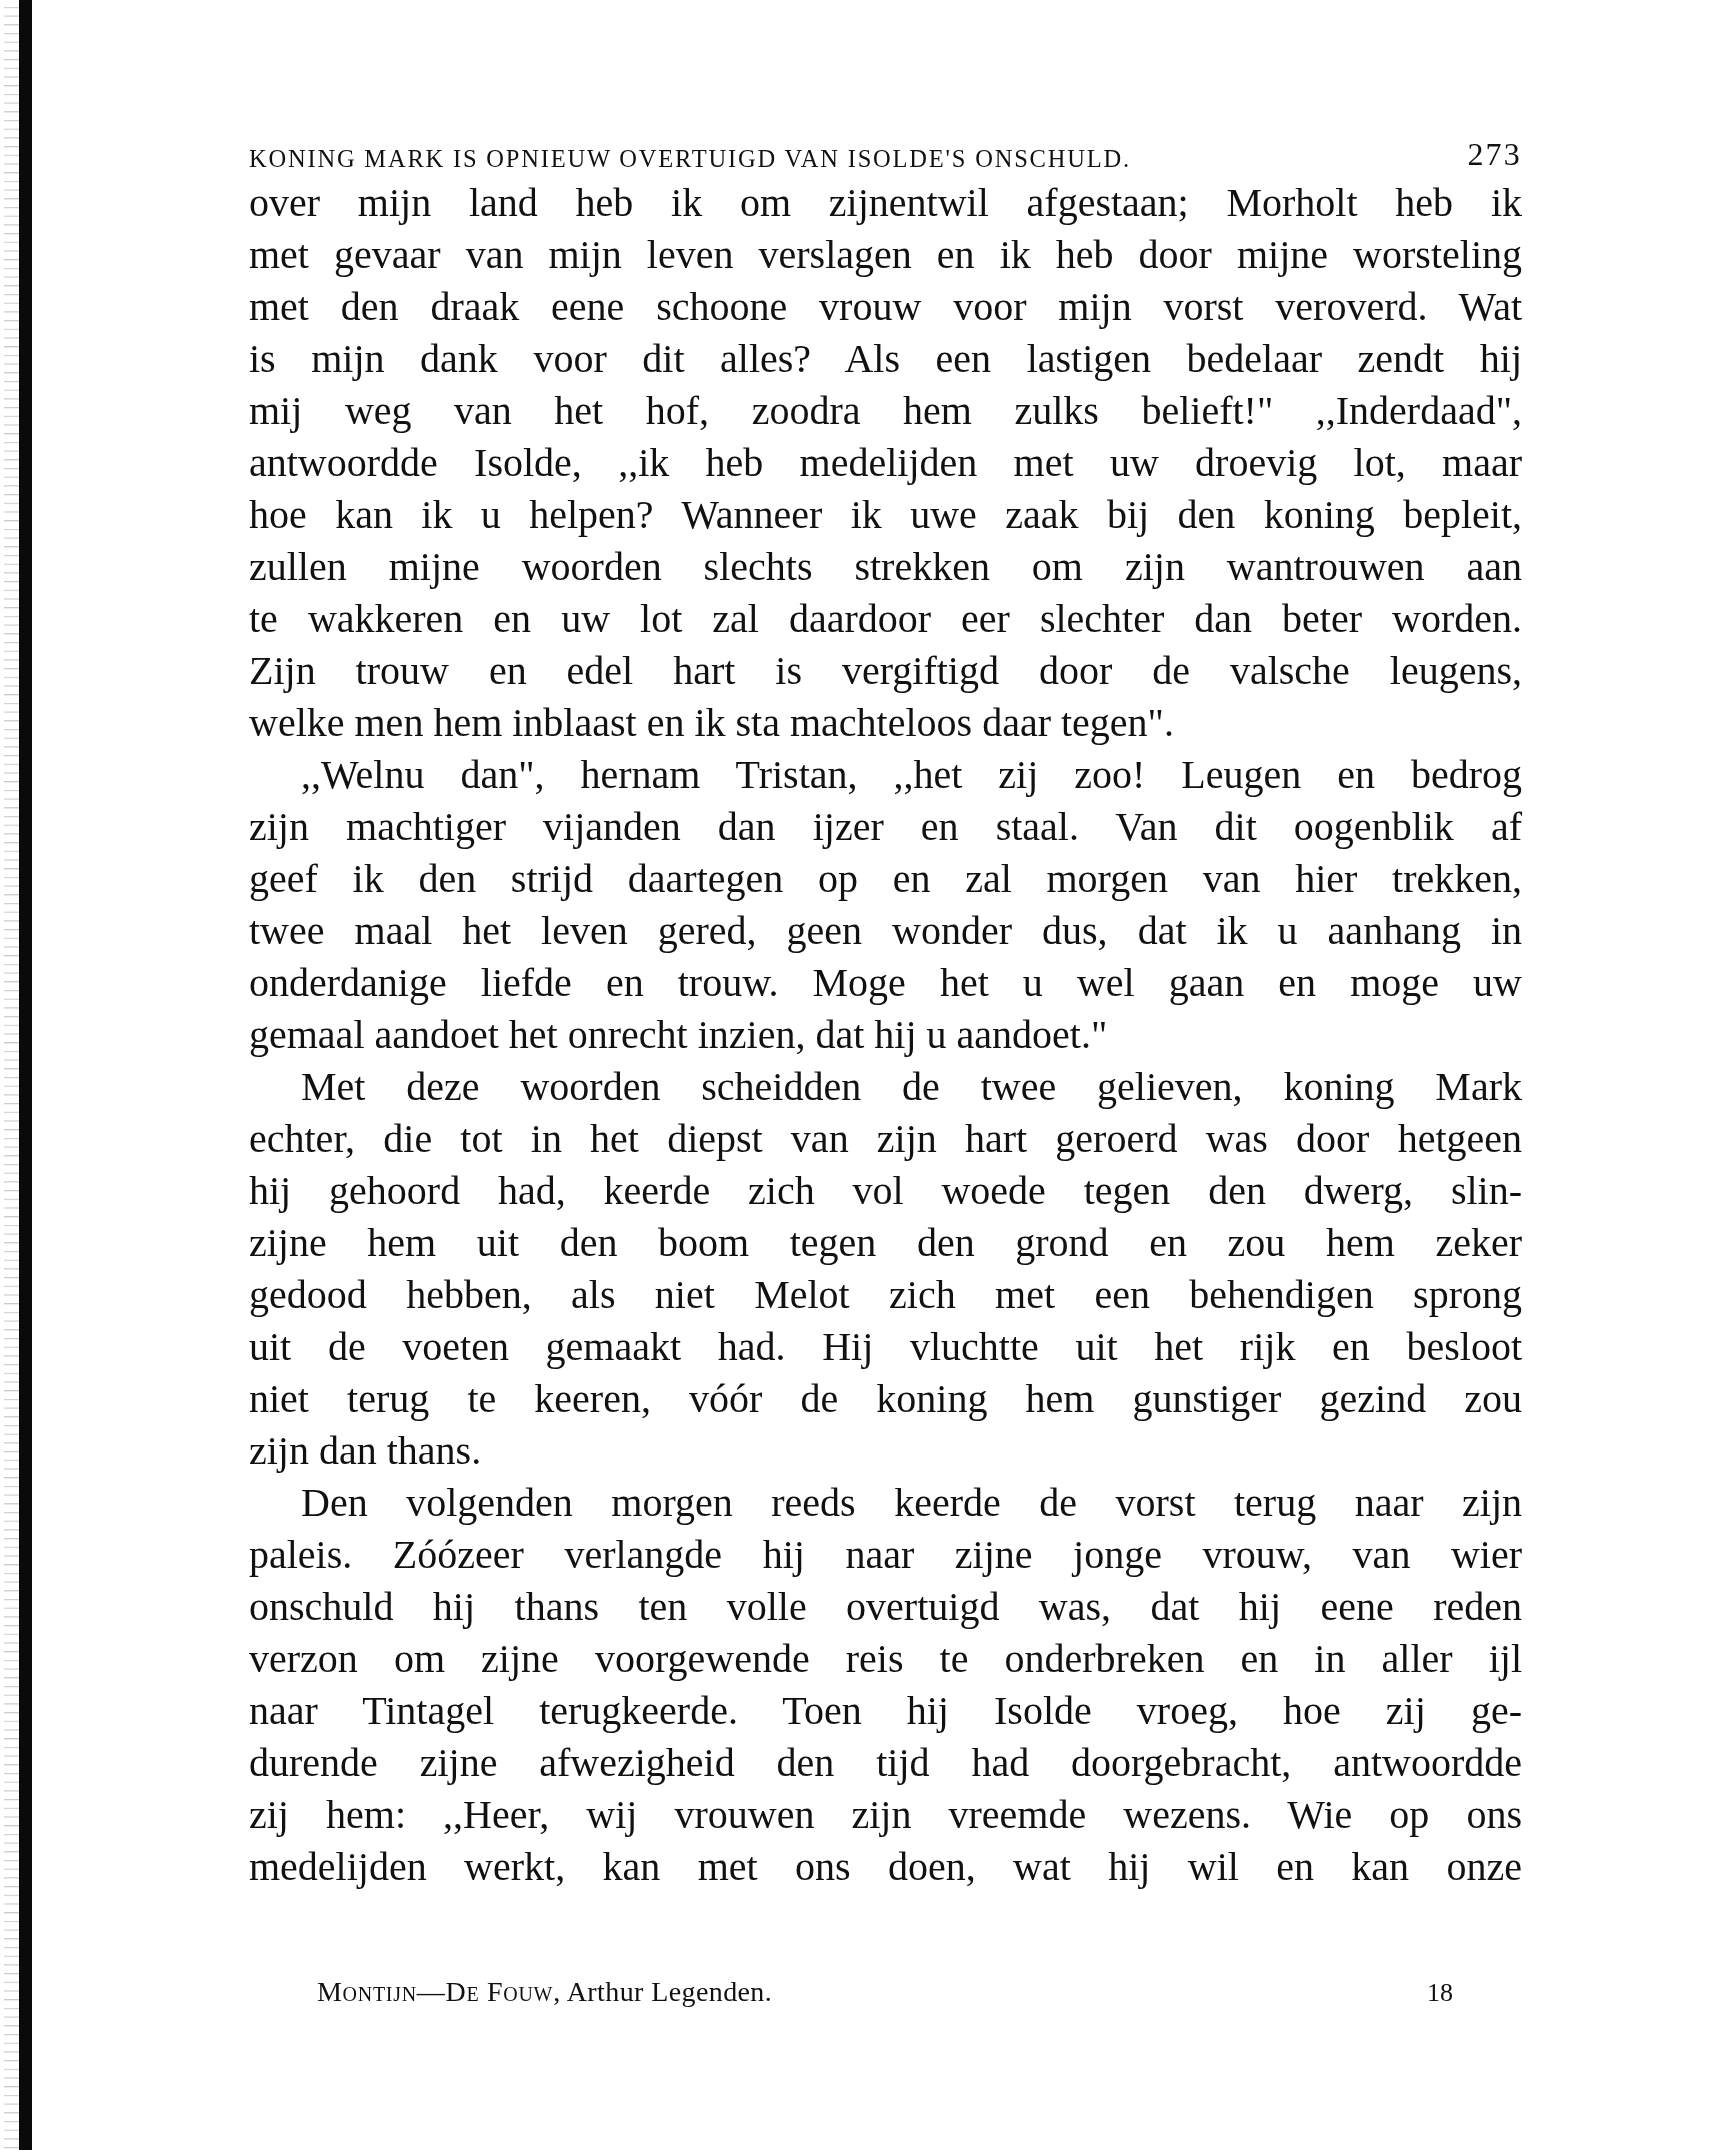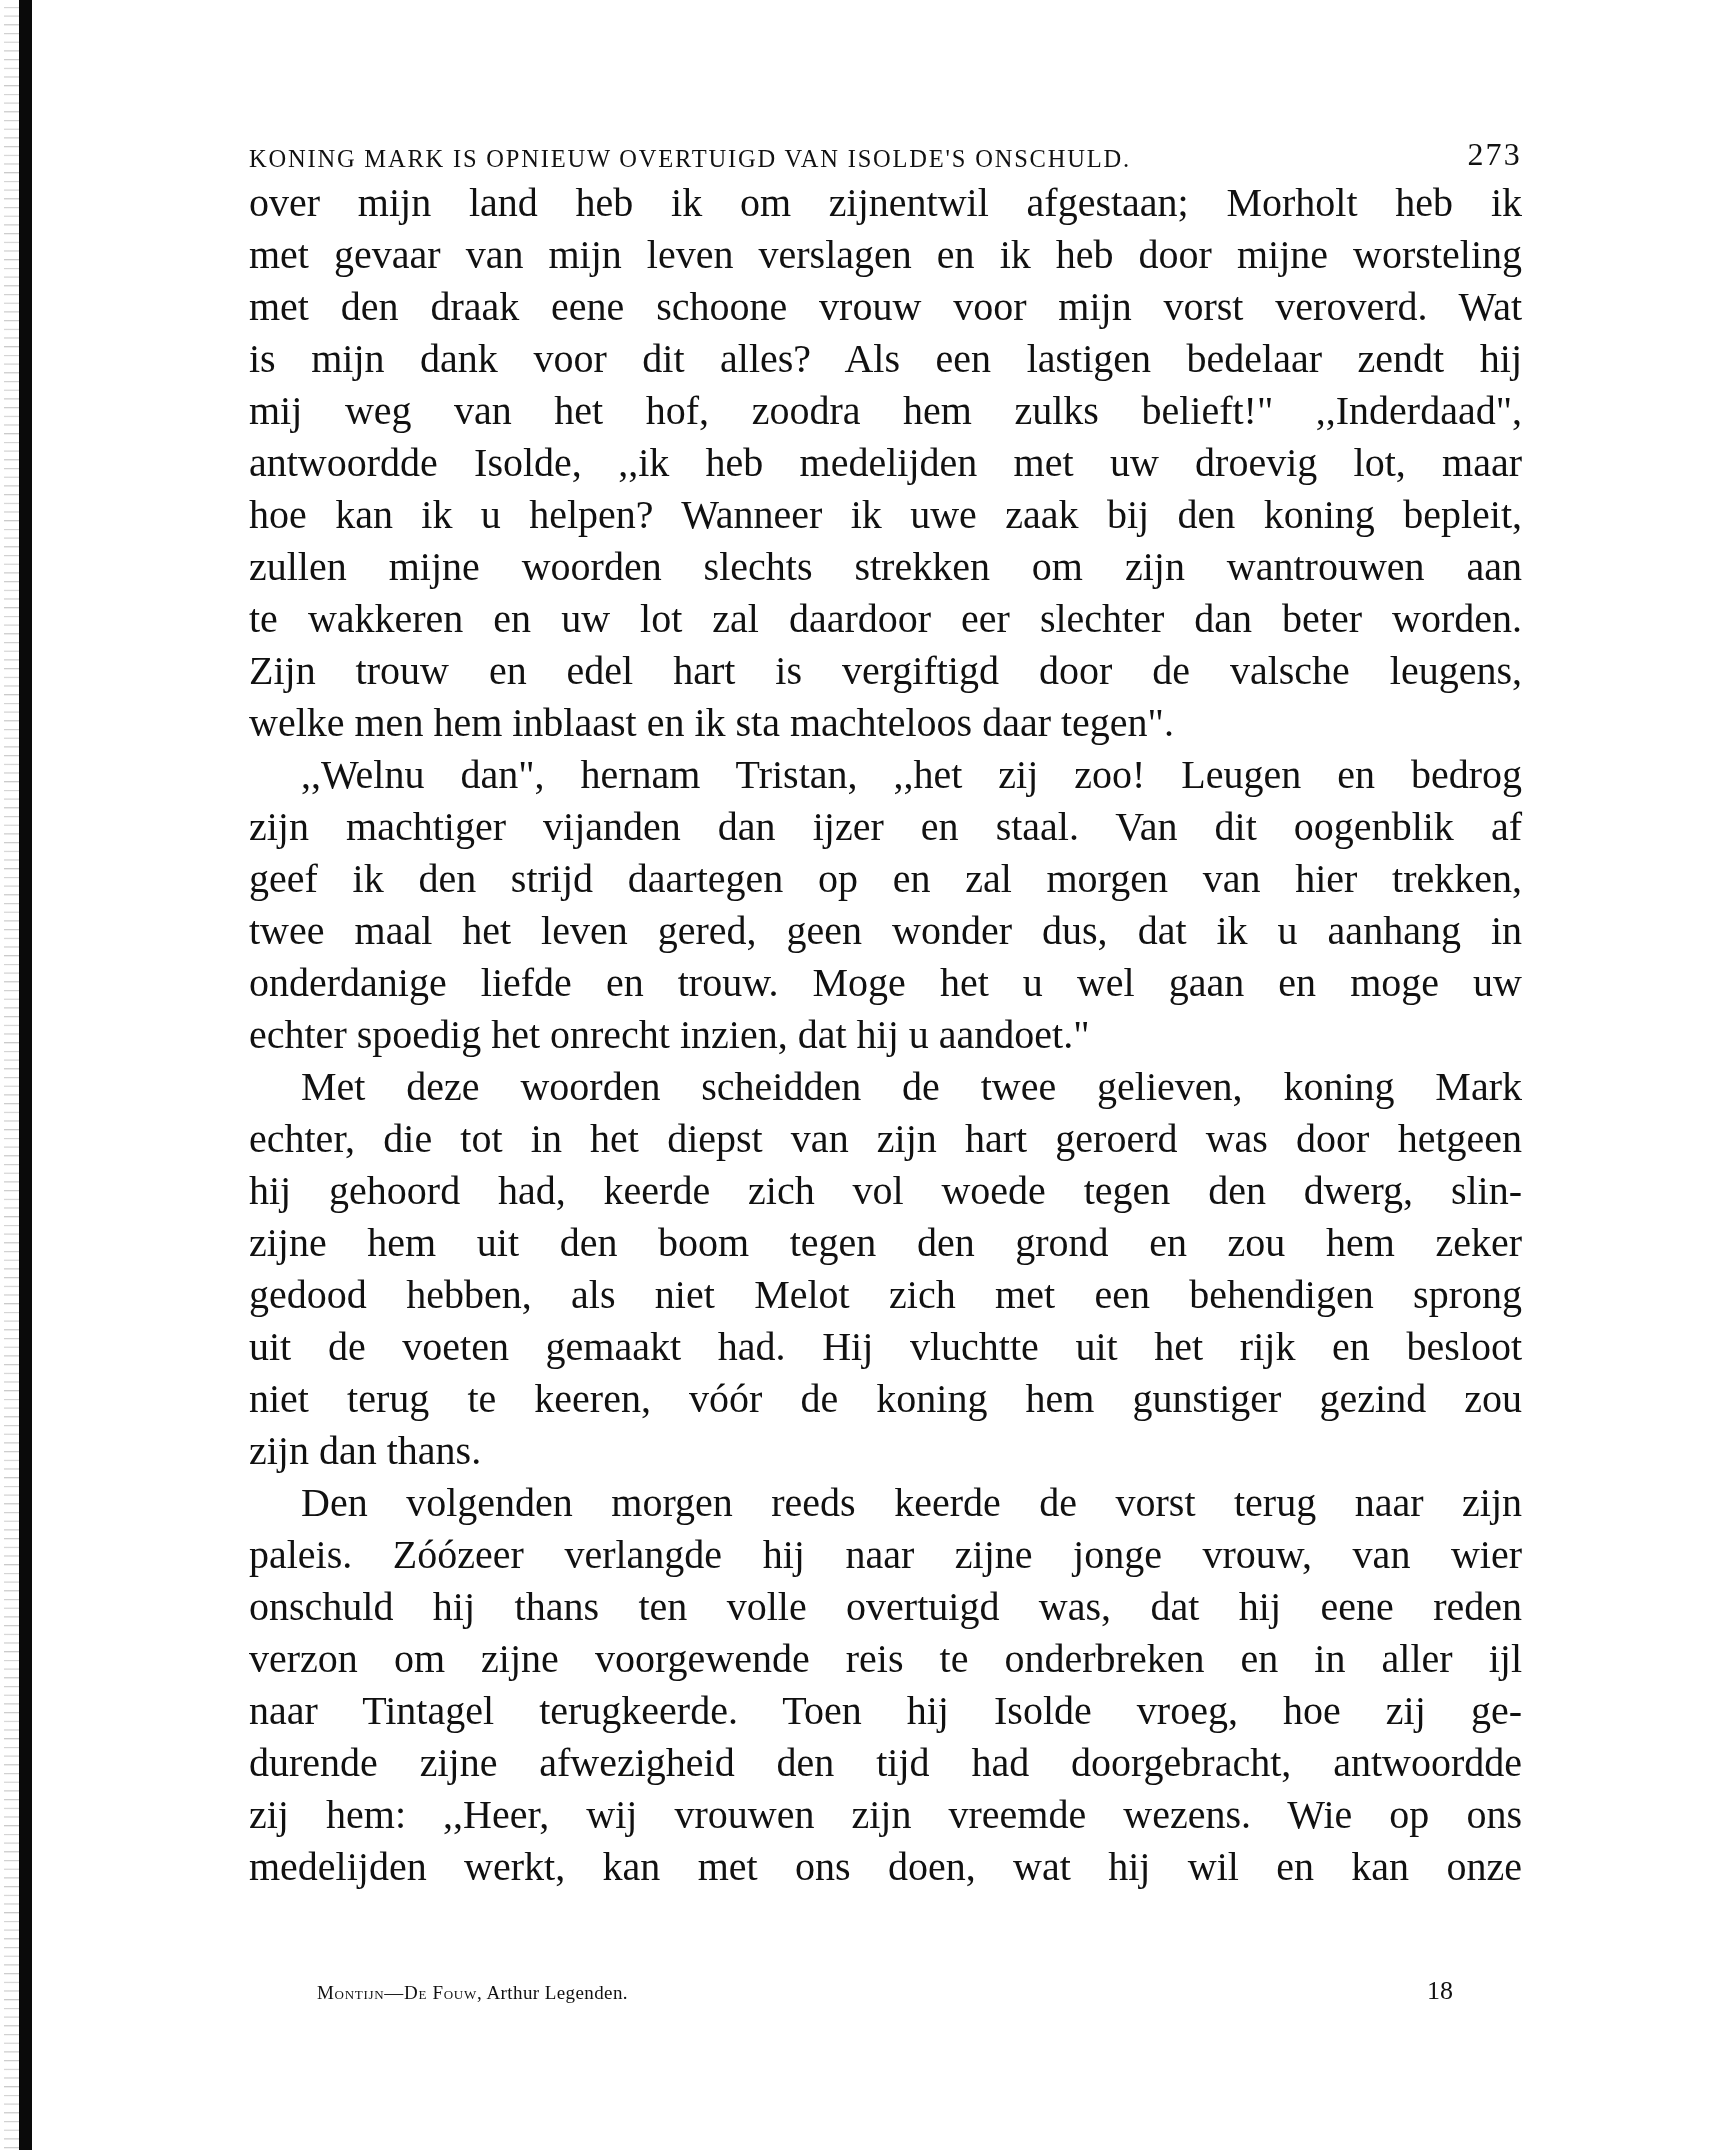--- a/index.html
+++ b/index.html
@@ -77,21 +77,21 @@
   .footer {
     position: absolute;
     left: 317px;
     top: 1976px;
     width: 1154px;
     display: flex;
     justify-content: space-between;
     align-items: baseline;
   }
   .signature {
-    font-size: 19px;
+    font-size: 28px;
     letter-spacing: 0.4px;
   }
   .signature .sc {
     font-variant: small-caps;
     letter-spacing: 0.7px;
   }
   .sheet-number {
     font-size: 26px;
     padding-right: 18px;
   }
@@ -117,21 +117,21 @@
       <span class="line">hoe kan ik u helpen? Wanneer ik uwe zaak bij den koning bepleit,</span>
       <span class="line">zullen mijne woorden slechts strekken om zijn wantrouwen aan</span>
       <span class="line">te wakkeren en uw lot zal daardoor eer slechter dan beter worden.</span>
       <span class="line">Zijn trouw en edel hart is vergiftigd door de valsche leugens,</span>
       <span class="line last">welke men hem inblaast en ik sta machteloos daar tegen".</span>
       <span class="line indent">,,Welnu dan", hernam Tristan, ,,het zij zoo! Leugen en bedrog</span>
       <span class="line">zijn machtiger vijanden dan ijzer en staal. Van dit oogenblik af</span>
       <span class="line">geef ik den strijd daartegen op en zal morgen van hier trekken,</span>
       <span class="line">twee maal het leven gered, geen wonder dus, dat ik u aanhang in</span>
       <span class="line">onderdanige liefde en trouw. Moge het u wel gaan en moge uw</span>
-      <span class="line last">echter spoedig het onrecht inzien, dat hij u aandoet."</span>
+      <span class="line last">gemaal aandoet het onrecht inzien, dat hij u aandoet."</span>
       <span class="line indent">Met deze woorden scheidden de twee gelieven, koning Mark</span>
       <span class="line">echter, die tot in het diepst van zijn hart geroerd was door hetgeen</span>
       <span class="line">hij gehoord had, keerde zich vol woede tegen den dwerg, slin-</span>
       <span class="line">zijne hem uit den boom tegen den grond en zou hem zeker</span>
       <span class="line">gedood hebben, als niet Melot zich met een behendigen sprong</span>
       <span class="line">uit de voeten gemaakt had. Hij vluchtte uit het rijk en besloot</span>
       <span class="line">niet terug te keeren, vóór de koning hem gunstiger gezind zou</span>
       <span class="line last">zijn dan thans.</span>
       <span class="line indent">Den volgenden morgen reeds keerde de vorst terug naar zijn</span>
       <span class="line">paleis. Zóózeer verlangde hij naar zijne jonge vrouw, van wier</span>

